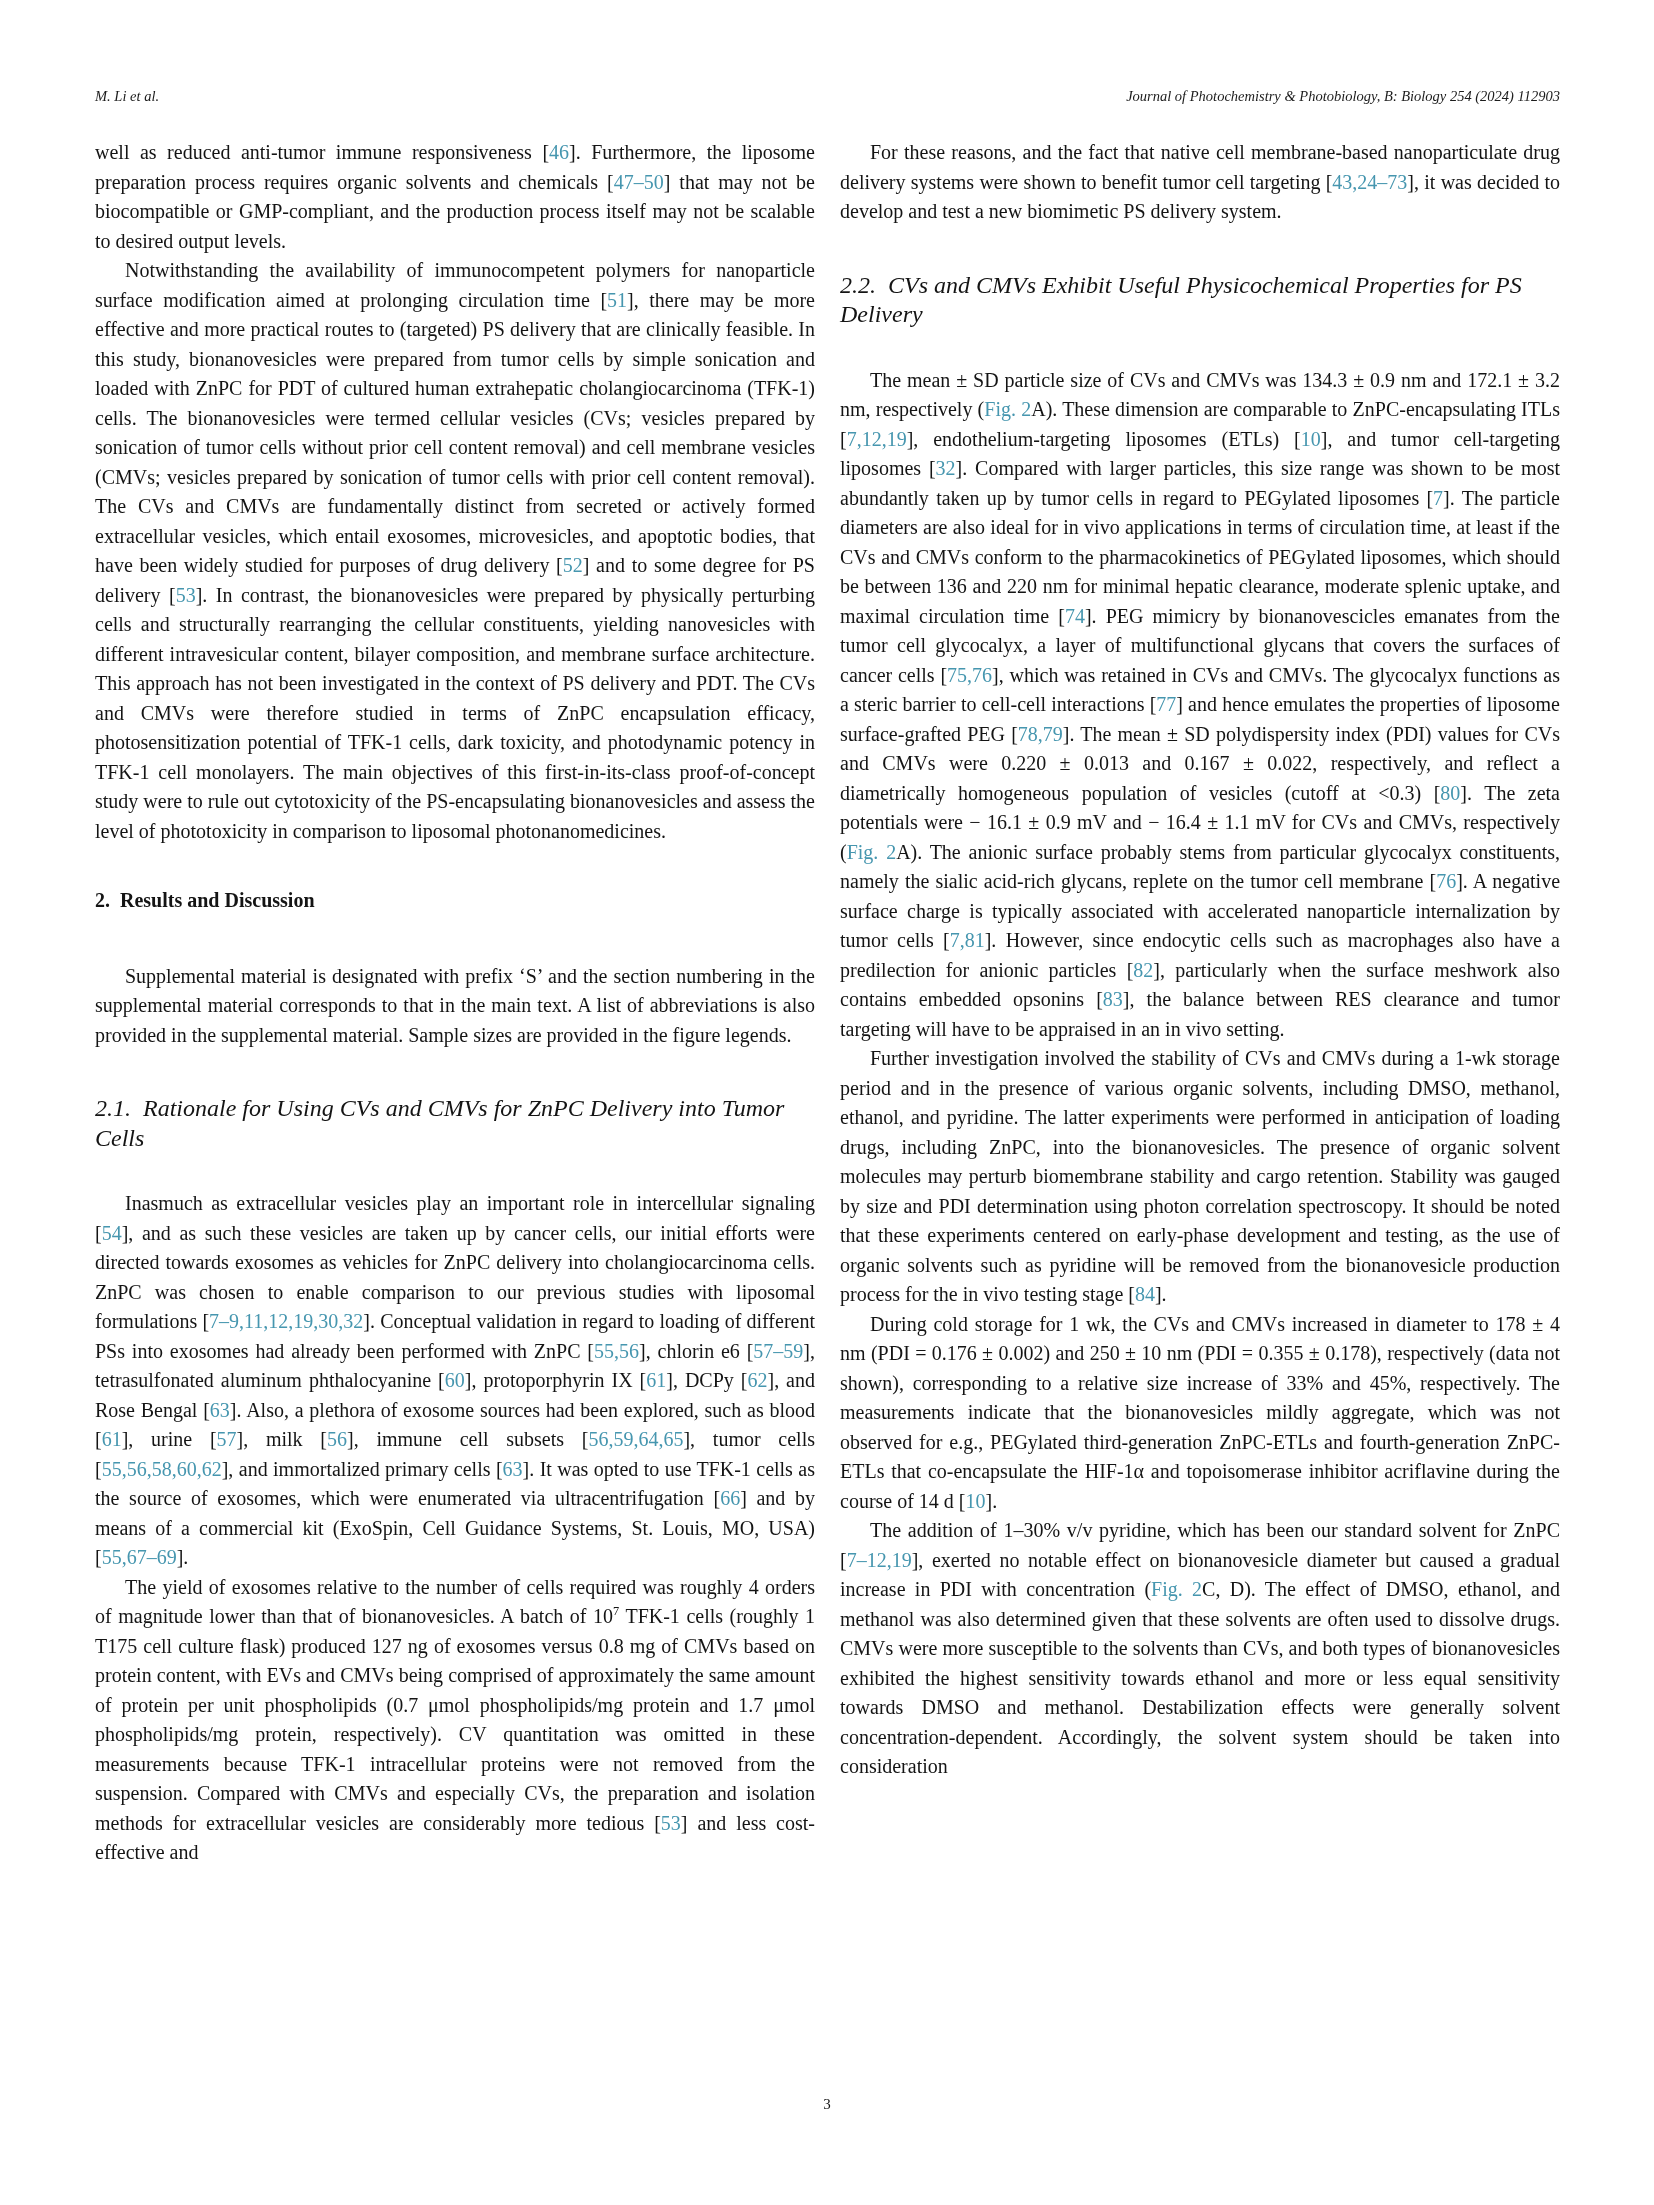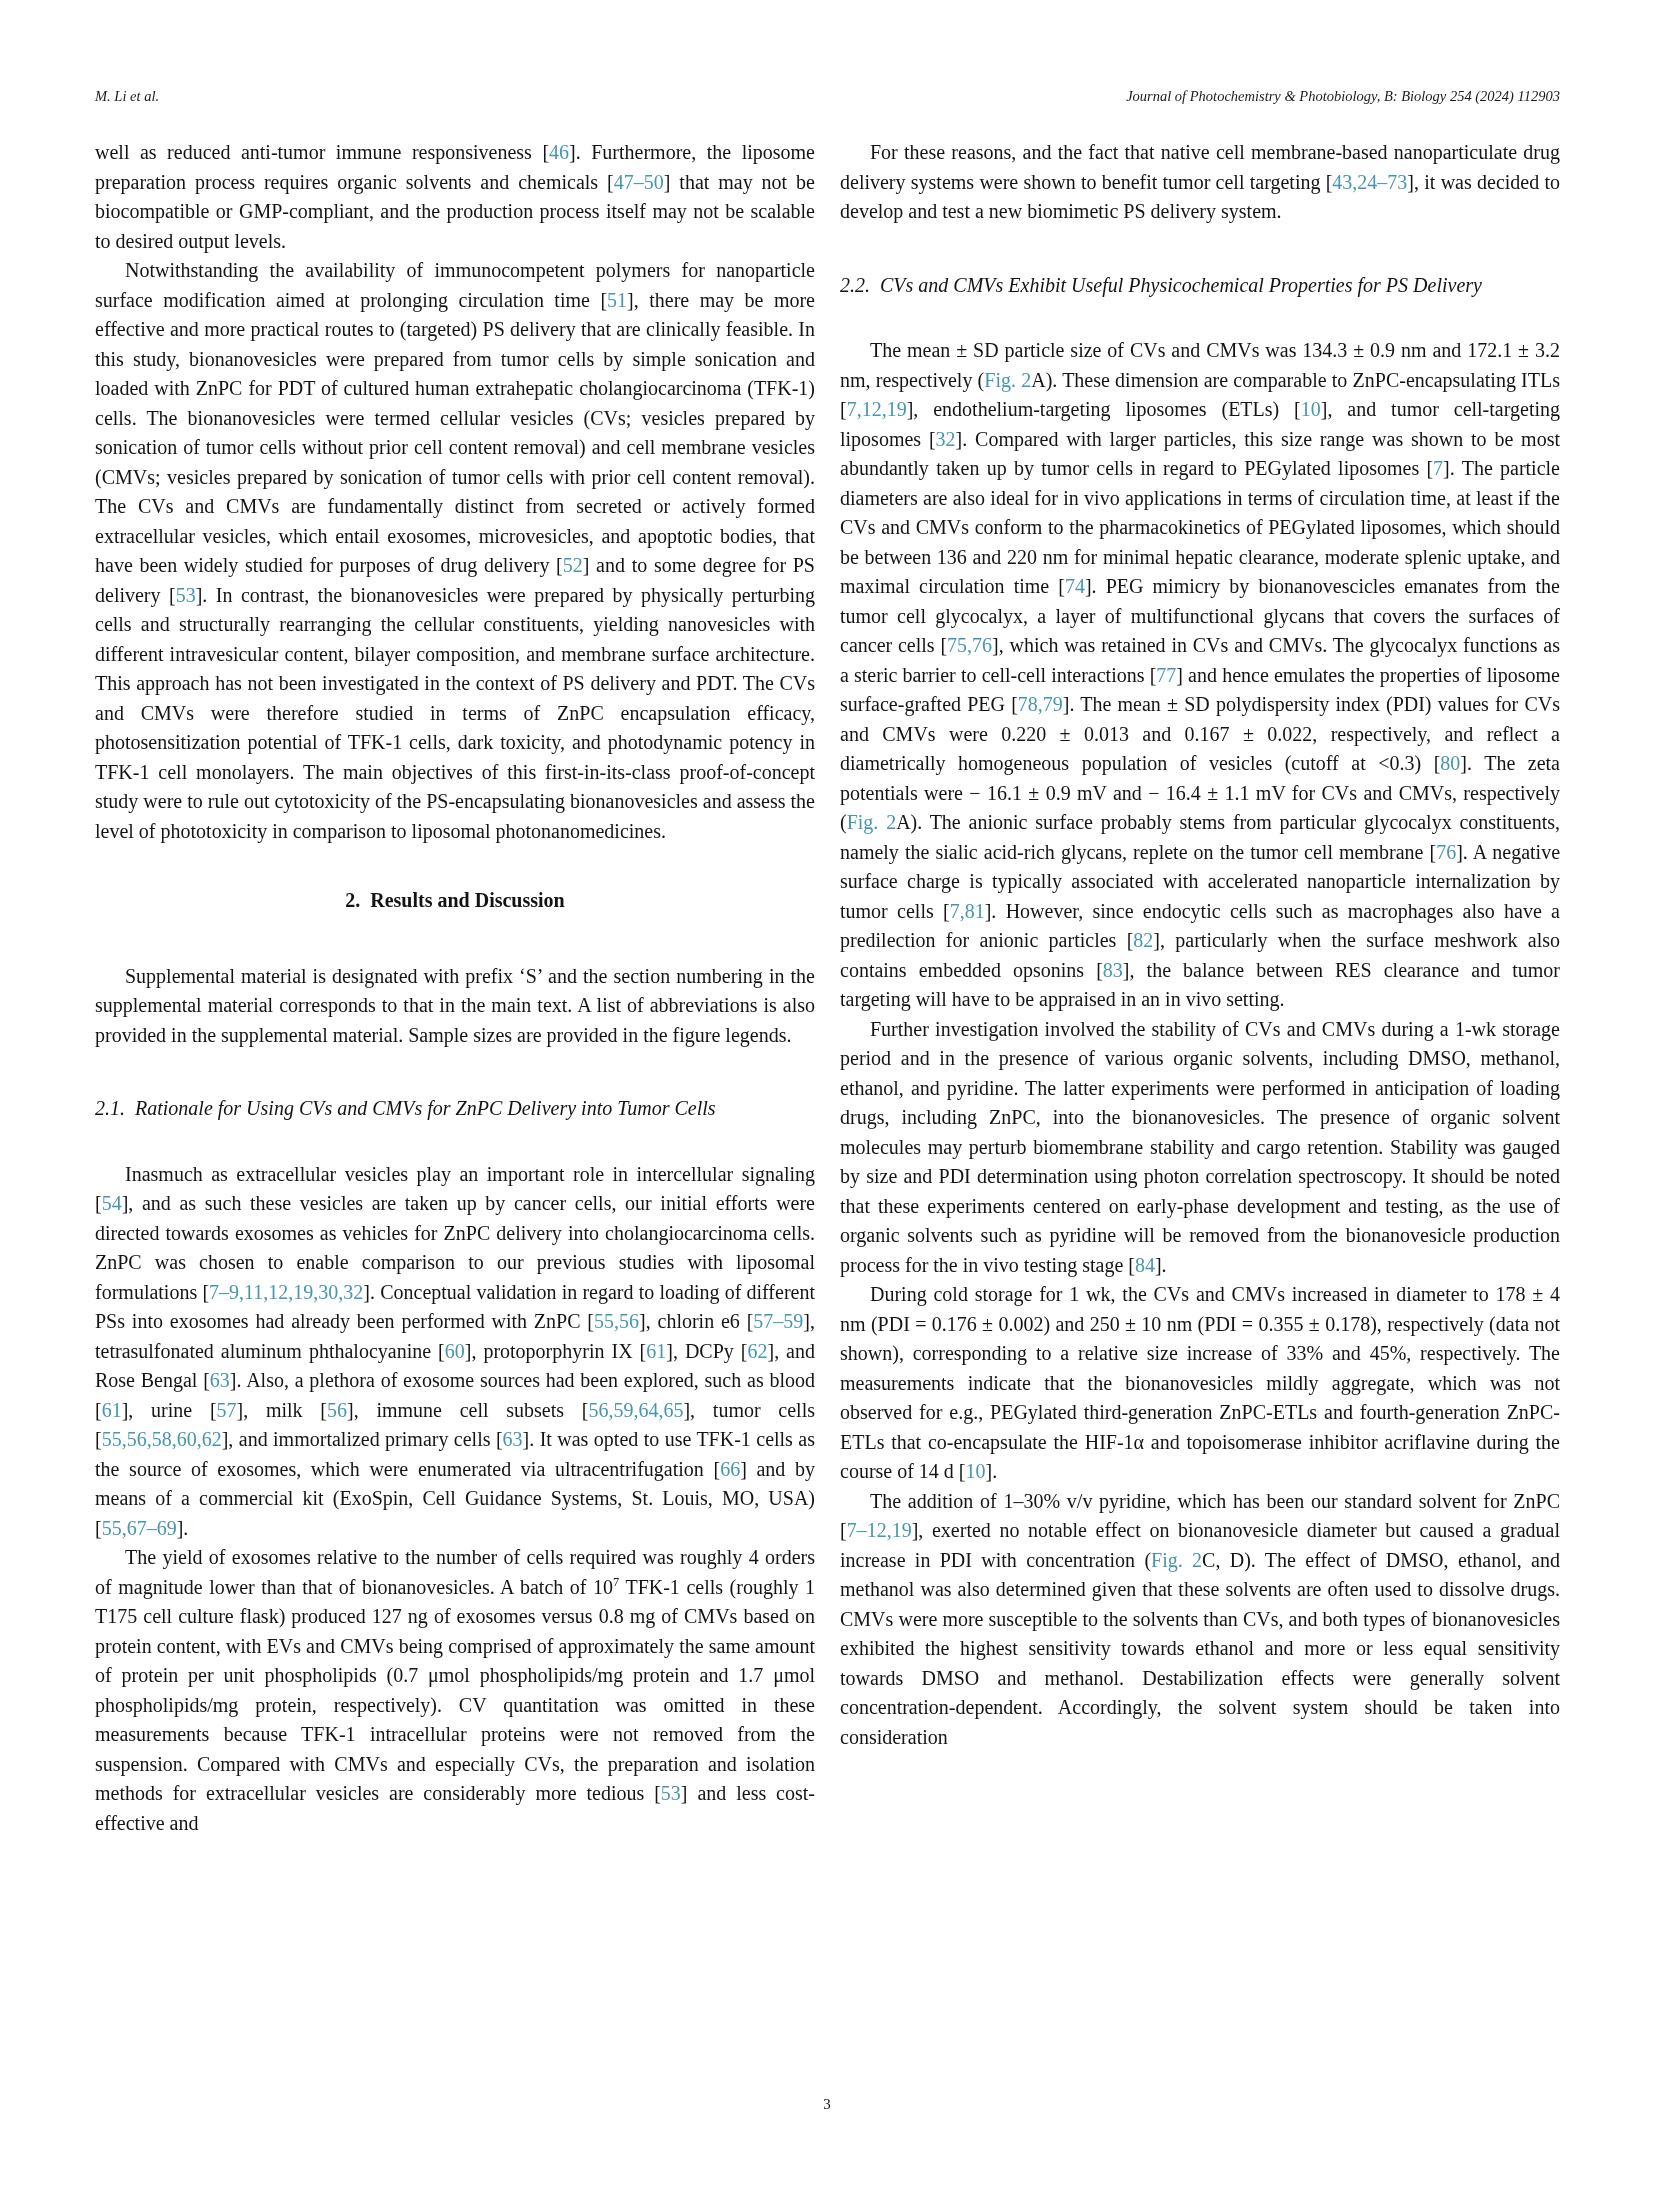--- a/index.html
+++ b/index.html
@@ -4,22 +4,22 @@
 <style>
   html,body{margin:0;padding:0;background:#ffffff;}
   .page{position:relative;width:1654px;height:2205px;background:#ffffff;
         font-family:"Liberation Serif","DejaVu Serif",serif;color:#141414;overflow:hidden;}
   .page-header{position:absolute;top:88px;left:95px;width:1465px;display:flex;
         justify-content:space-between;font-style:italic;font-size:14.5px;color:#1c1c1c;}
   .columns{position:absolute;top:138px;left:95px;width:1465px;display:flex;gap:25px;}
   .col{width:720px;font-size:20px;line-height:29.5px;text-align:justify;}
   .col p{margin:0;}
   .col p.indent{text-indent:30px;}
-  .col h2{font-size:20px;line-height:29.5px;font-weight:bold;margin:40px 0 46px 0;text-align:center;}
-  .col h3{font-size:20px;line-height:29.5px;font-weight:normal;font-style:italic;margin:44px 0 36px 0;text-align:left;}
+  .col h2{font-size:20px;line-height:29.5px;font-weight:bold;margin:40px 0 46px 0;text-align:left;}
+  .col h3{font-size:24px;line-height:29.5px;font-weight:normal;font-style:italic;margin:44px 0 36px 0;text-align:left;}
   .cite{color:var(--cite,#4696af);}
   sup{font-size:0.62em;line-height:0;}
   .page-footer{position:absolute;top:2096px;left:0;width:100%;text-align:center;
         font-size:15px;color:#141414;}
 </style>
 </head>
 <body>
 
 <div class="page">
   <div class="page-header">

